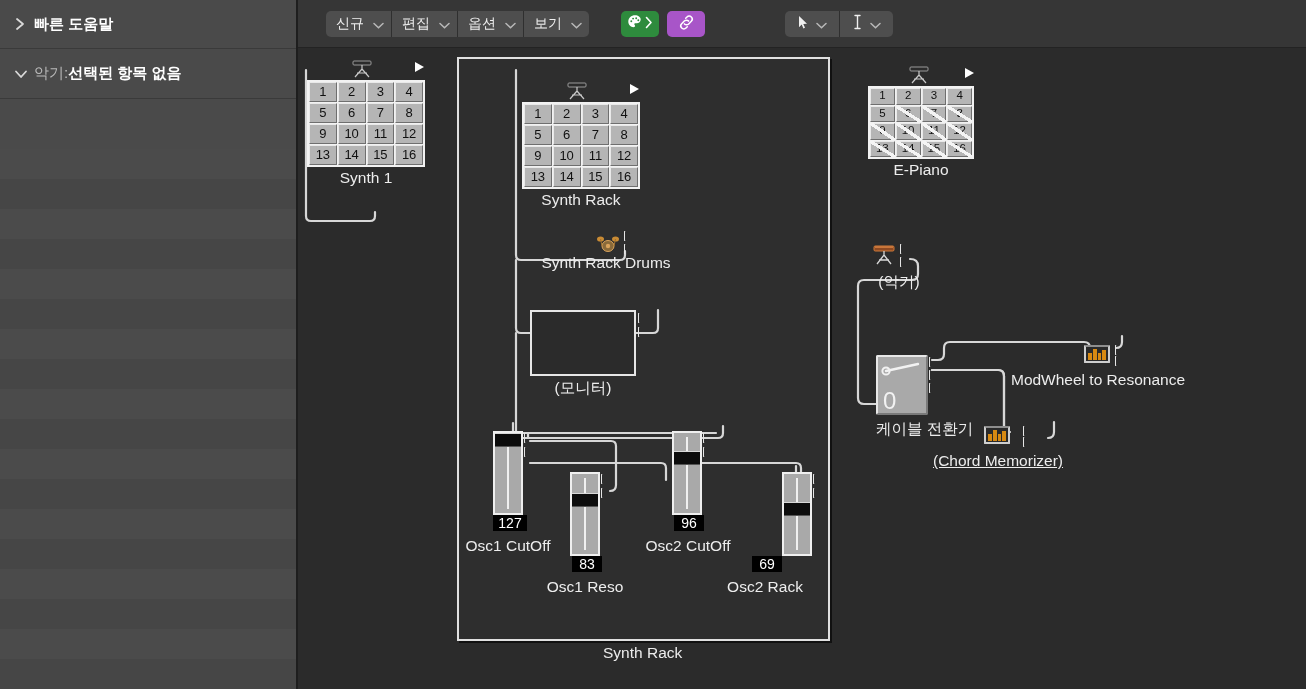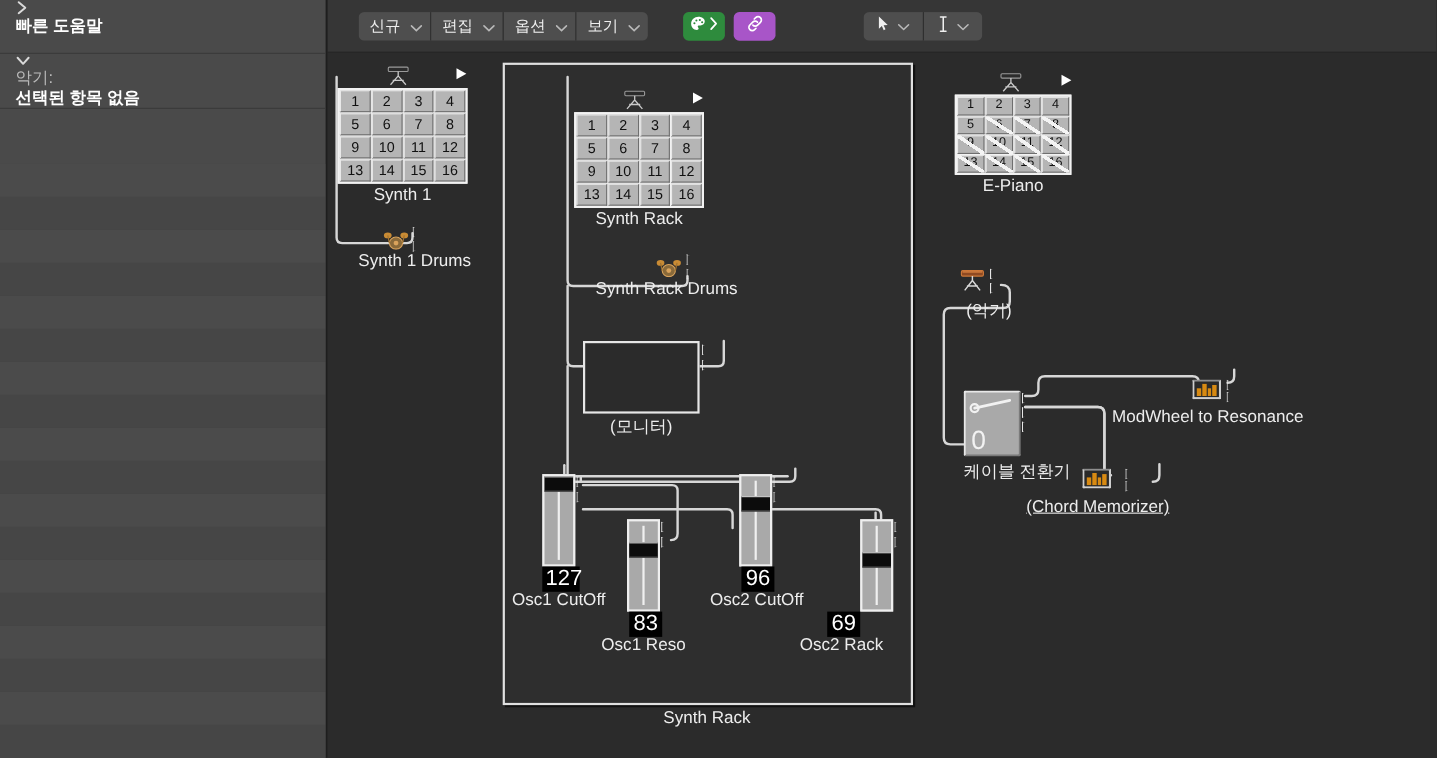--- a/index.html
+++ b/index.html
@@ -15,27 +15,26 @@
   .sidebar {
     width: 298px; height: 689px;
     background: #4a4a4a;
     position: relative;
     flex: 0 0 298px;
     border-right: 2px solid #1e1e1e;
     overflow: hidden;
   }
   .side-row {
     height: 49px;
-    display: flex; 
+    display: flex; align-items: center;
     padding: 0 14px;
     border-bottom: 1px solid #3a3a3a;
     color: #e8e8e8;
     font-size: 15px;
     white-space: nowrap;
-    flex-direction: column;
   }
   .side-row.r1 { height: 49px; }
   .side-row.r2 { height: 50px; }
   .side-row.r3 { height: 50px; }
   .disc {
     width: 20px; min-width: 20px;
     color: #d6d6d6;
     font-size: 14px;
     display: inline-block;
   }
@@ -160,21 +159,21 @@
     position: absolute; left: 50%; top: 4px; bottom: 4px;
     width: 2px; margin-left: -1px; background: #f0f0f0;
   }
   .fader-handle {
     position: absolute; left: 0; right: 0;
     height: 14px; background: #0c0c0c;
     border-top: 1px solid #d8d8d8; border-bottom: 1px solid #555;
   }
   .fader-val {
     background: #000; color: #fff;
-    font-size: 20px; text-align: center;
+    font-size: 14px; text-align: center;
     padding: 0 3px;
     position: absolute;
     white-space: nowrap;
   }
 
   
   .monitor-box { background: #2b2b2b; border: 2px solid #e6e6e6; }
 
   
   .switcher {
@@ -413,36 +412,20 @@
           <div class="cell">11</div>
           <div class="cell">12</div>
           <div class="cell">13</div>
           <div class="cell">14</div>
           <div class="cell">15</div>
           <div class="cell">16</div>
         </div>
         <div class="node-label">Synth 1</div>
       </div>
 
-      <div class="node" style="left:14px; top:155px;">
-        <div style="position:relative; width:130px; height:28px;">
-          <span style="position:absolute; left:36px; top:2px;">
-            <svg width="24" height="22" viewBox="0 0 24 22">
-              <ellipse cx="12" cy="16" rx="6" ry="5.5" fill="#8a6a3a" stroke="#d9a35c" stroke-width="1"></ellipse>
-              <circle cx="12" cy="16" r="2.2" fill="#d9a35c"></circle>
-              <ellipse cx="4.5" cy="9" rx="3.5" ry="2.6" fill="#c98b34"></ellipse>
-              <ellipse cx="19.5" cy="9" rx="3.5" ry="2.6" fill="#c98b34"></ellipse>
-              <path d="M4.5 9 L6 16 M19.5 9 L18 16" stroke="#a07230" stroke-width="1.1"></path>
-            </svg>
-          </span>
-          <span class="port-h" style="left:63px; top:3px;"></span>
-          <span class="port-h" style="left:63px; top:16px;"></span>
-        </div>
-        <div class="node-label" style="margin-top:-2px;">Synth 1 Drums</div>
-      </div>
 
       <div class="node" style="left:224px; top:32px;">
         <div class="mod-head" style="width:118px;">
           <span class="kbd-icon" style="left:42px; top:0px;">
             <svg width="26" height="22" viewBox="0 0 26 22">
               <rect x="4" y="3" width="18" height="4" rx="1" fill="#2b2b2b" stroke="#9a9a9a" stroke-width="1"></rect>
               <path d="M13 7 L13 11 M6 19 L13 11 L20 19 M8 15 L18 15" stroke="#c9c9c9" stroke-width="1.2" fill="none"></path>
             </svg>
           </span>
           <span class="play-tri" style="left:108px; top:4px;"></span>

